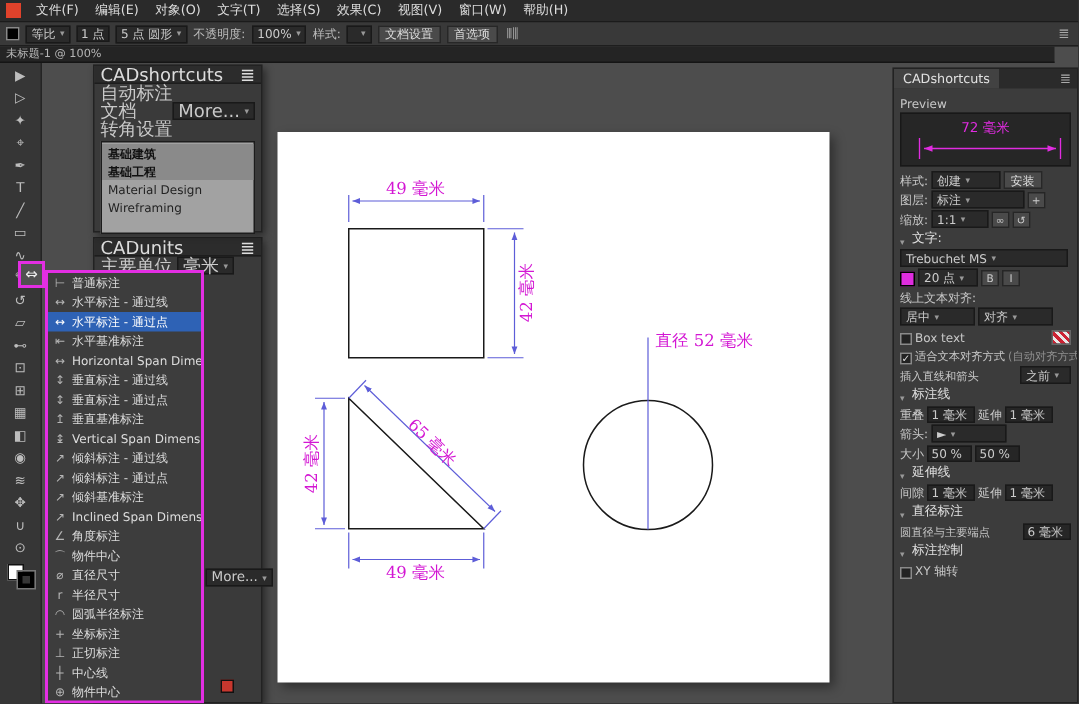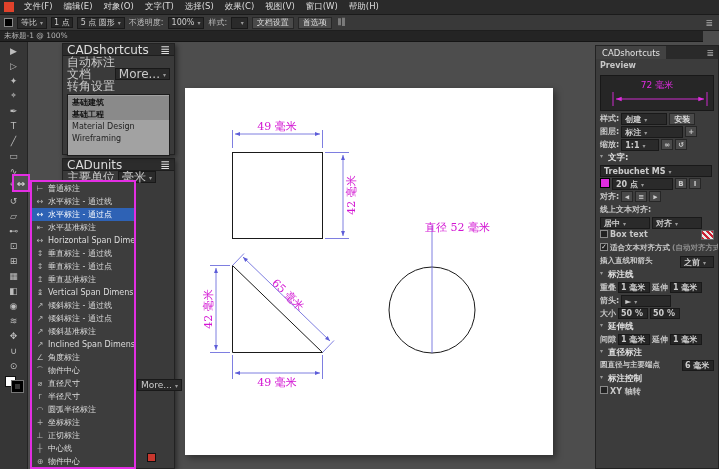--- a/index.html
+++ b/index.html
@@ -54,21 +54,21 @@
   .fi .ic { width:10px; text-align:center; font-size:8px; color:#b5b5b5; flex:none; }
   .fi.sel { background:#2e62b5; color:#fff; }
   .fi.sel .ic { color:#fff; }
   .cad-tool { position:absolute; left:12px; top:132px; width:18px; height:18px; background:#515151; border:2px solid #e32ee3; display:flex; align-items:center; justify-content:center; color:#eee; font-size:10px; z-index:9; }
 
   
   .rpanel { position:absolute; left:595px; top:3px; width:124px; height:424px; background:#3c3c3c; border:1px solid #222; z-index:7; }
   .rp-tabs { height:13px; background:#2a2a2a; display:flex; align-items:stretch; }
   .rp-tab { background:#424242; padding:0 6px; font-size:8.5px; color:#e2e2e2; display:flex; align-items:center; }
   .rp-body { position:absolute; top:13px; left:0; right:0; bottom:0; padding:2px 2px; display:flex; flex-direction:column; overflow:hidden; }
-  .rp-row { display:flex; align-items:flex-start; gap:2px; height:13px; padding:0 2px; font-size:8px; color:#c8c8c8; white-space:nowrap; flex:none;font-weight:bold; }
+  .rp-row { display:flex; align-items:flex-end; gap:2px; height:13px; padding:0 2px; font-size:8px; color:#c8c8c8; white-space:nowrap; flex:none; }
   .rp-row .tiny { font-size:7.5px; }
   .sec { font-size:8.5px; color:#e0e0e0; }
   .sec::before { content:"▾"; font-size:6px; color:#999; margin-right:3px; }
   .preview-box { position:relative; height:36px; margin:1px 2px 2px 2px; background:#262626; border:1px solid #181818; flex:none; }
   .preview-dim { position:absolute; left:50%; top:3px; transform:translateX(-50%); color:#e02ce0; font-size:9px; }
   .chk { width:8px; height:8px; border:1px solid #8a8a8a; background:#222; display:inline-flex; align-items:center; justify-content:center; flex:none; }
   .chk.on::after { content:"✓"; font-size:7px; color:#ddd; }
   .swatch-m { width:10px; height:10px; background:#e02ce0; border:1px solid #000; flex:none; }
   .hatch { width:13px; height:10px; background:repeating-linear-gradient(45deg,#c23 0 2px,#e8e8e8 2px 4px); border:1px solid #666; margin-left:auto; flex:none; }
   .mini-btn { width:12px; height:11px; background:#4a4a4a; border:1px solid #262626; display:inline-flex; align-items:center; justify-content:center; color:#ccc; font-size:7px; flex:none; }
@@ -193,21 +193,21 @@
         </g>
 
         <circle cx="247" cy="222" r="43" fill="none" stroke="#1a1a1a"></circle>
         <line x1="247" y1="137" x2="247" y2="265" stroke="#5d5dd8" stroke-width="0.8"></line>
       </svg>
       <span class="dim-label" style="left:92px; top:38px;">49 毫米</span>
       <span class="dim-label" style="left:166px; top:107px; transform:translate(-50%,-50%) rotate(-90deg);">42 毫米</span>
       <span class="dim-label" style="left:103px; top:207px; transform:translate(-50%,-50%) rotate(44deg);">65 毫米</span>
       <span class="dim-label" style="left:23px; top:221px; transform:translate(-50%,-50%) rotate(-90deg);">42 毫米</span>
       <span class="dim-label" style="left:92px; top:294px;">49 毫米</span>
-      <span class="dim-label" style="left:240px; top:139px; transform:translate(0,-50%);">直径 52 毫米</span>
+      <span class="dim-label" style="left:252px; top:139px; transform:translate(0,-50%);">直径 52 毫米</span>
     </div>
 
     <div class="panel" style="left:62px; top:1px; width:113px; height:112px; z-index:6;">
       <div class="p-head">
         <span>CADshortcuts</span>
         <span class="spacer"></span>
         <span>≣</span>
       </div>
       <div class="p-row">
           <span>自动标注</span>
@@ -399,33 +399,27 @@
           </div>
 
         <div class="rp-row">
           <span class="dd" style="width:112px;">
               <span>Trebuchet MS</span>
             </span>
         </div>
 
         <div class="rp-row">
           <span class="swatch-m"></span>
-          <span class="dd" style="width:61px;">
+          <span class="dd" style="width:40px;">
               <span>20 点</span>
             </span>
           <span class="mini-btn">B</span>
           <span class="mini-btn">I</span>
         </div>
 
-        <div class="rp-row">
-          <span>对齐:</span>
-          <span class="mini-btn">⫷</span>
-          <span class="mini-btn">≡</span>
-          <span class="mini-btn">⫸</span>
-        </div>
 
         <div class="rp-row">
             <span>线上文本对齐:</span>
           </div>
         <div class="rp-row">
           <span class="dd" style="width:50px;">
               <span>居中</span>
             </span>
           <span class="dd" style="width:50px;">
               <span>对齐</span>

